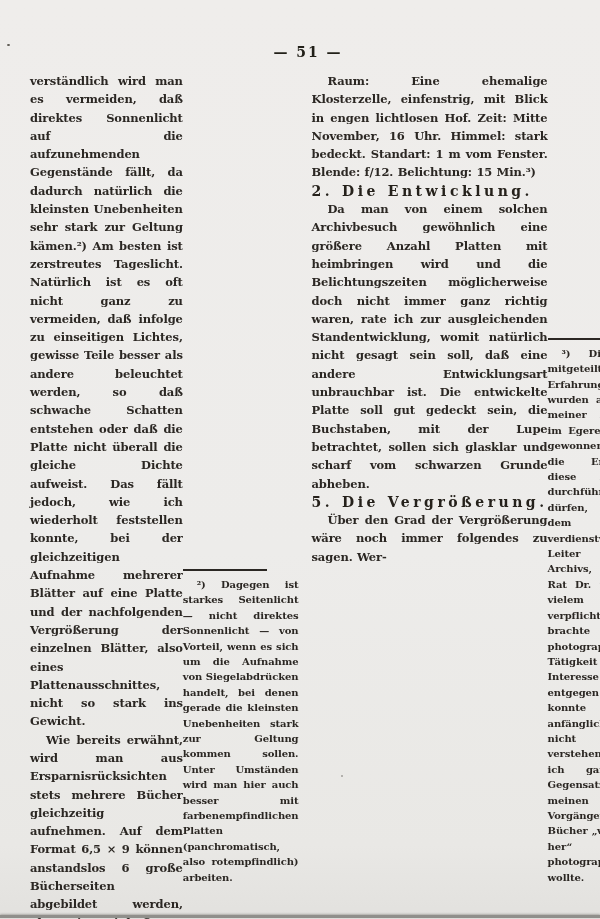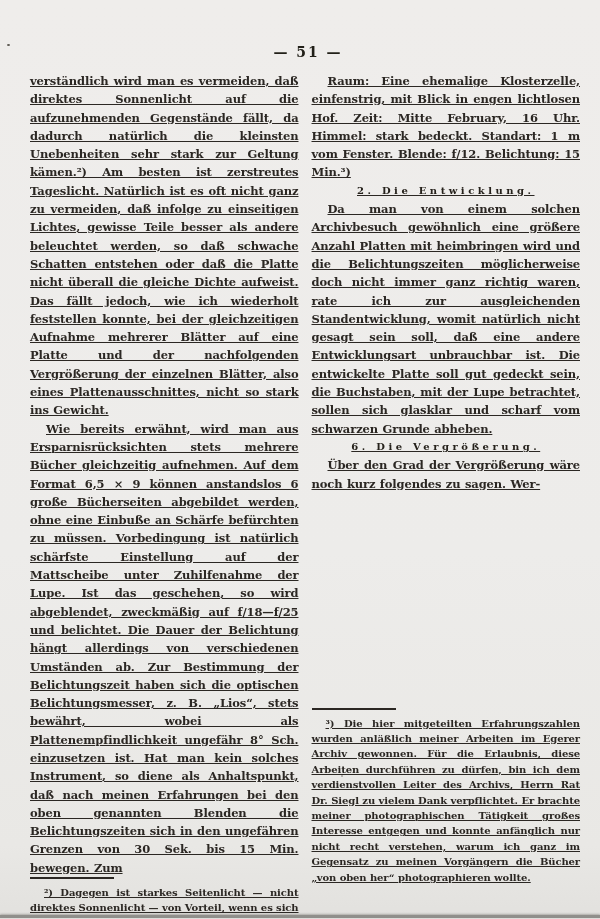--- a/index.html
+++ b/index.html
@@ -36,39 +36,37 @@
     left: 30px;
     right: 20px;
     bottom: 0;
     display: flex;
     gap: 13px;
   }
   .col {
     flex: 1 1 0;
     min-width: 0;
     display: flex;
-    flex-direction: column;
-    text-decoration: underline;
+    flex-direction: row;
   }
   .body-text {
     font-size: 11.5px;
     line-height: 18.3px;
     text-align: justify;
     letter-spacing: -0.1px;
     word-spacing: 0.5px;
   }
   .body-text p {
     margin: 0;
   }
   .body-text p.indent {
     text-indent: 16px;
   }
   .section-heading {
-    text-align: center;
-    font-size: 10px;
+    font-size: 14px;
     letter-spacing: 3.5px;
     margin: 9px 0 8px 0;
     text-indent: 0 !important;
     white-space: nowrap;
     color: #25211b;
   }
   .footnote-block {
     margin-top: auto;
     padding-bottom: 34px;
   }
@@ -119,25 +117,25 @@
         <p class="indent">Wie bereits erwähnt, wird man aus Ersparnisrücksichten stets mehrere Bücher gleichzeitig aufnehmen.  Auf dem Format 6,5 × 9 können anstandslos 6 große Bücherseiten abgebildet werden, ohne eine Einbuße an Schärfe befürchten zu müssen.  Vorbedingung ist natürlich schärfste Einstellung auf der Mattscheibe unter Zuhilfenahme der Lupe.  Ist das geschehen, so wird abgeblendet, zweckmäßig auf f/18—f/25 und belichtet.  Die Dauer der Belichtung hängt allerdings von verschiedenen Umständen ab.  Zur Bestimmung der Belichtungszeit haben sich die optischen Belichtungsmesser, z. B. „Lios“, stets bewährt, wobei als Plattenempfindlichkeit ungefähr 8° Sch. einzusetzen ist.  Hat man kein solches Instrument, so diene als Anhaltspunkt, daß nach meinen Erfahrungen bei den oben genannten Blenden die Belichtungszeiten sich in den ungefähren Grenzen von 30 Sek. bis 15 Min. bewegen.  Zum</p>
       </div>
       <div class="footnote-block">
         <hr class="footnote-rule">
         <p class="footnote">²) Dagegen ist starkes Seitenlicht — nicht direktes Sonnenlicht — von Vorteil, wenn es sich um die Aufnahme von Siegelabdrücken handelt, bei denen gerade die kleinsten Unebenheiten stark zur Geltung kommen sollen. Unter Umständen wird man hier auch besser mit farbenempfindlichen Platten (panchromatisch, also rotempfindlich) arbeiten.</p>
       </div>
     </div>
 
     <div class="col">
       <div class="body-text">
-        <p class="indent">Raum: Eine ehemalige Klosterzelle, einfenstrig, mit Blick in engen lichtlosen Hof.  Zeit: Mitte February, 16 Uhr.  Himmel: stark bedeckt.  Standart: 1 m vom Fenster.  Blende: f/12.  Belichtung: 15 Min.³)</p>
+        <p class="indent">Raum: Eine ehemalige Klosterzelle, einfenstrig, mit Blick in engen lichtlosen Hof.  Zeit: Mitte November, 16 Uhr.  Himmel: stark bedeckt.  Standart: 1 m vom Fenster.  Blende: f/12.  Belichtung: 15 Min.³)</p>
         <p class="section-heading">2. Die Entwicklung.</p>
         <p class="indent">Da man von einem solchen Archivbesuch gewöhnlich eine größere Anzahl Platten mit heimbringen wird und die Belichtungszeiten möglicherweise doch nicht immer ganz richtig waren, rate ich zur ausgleichenden Standentwicklung, womit natürlich nicht gesagt sein soll, daß eine andere Entwicklungsart unbrauchbar ist.  Die entwickelte Platte soll gut gedeckt sein, die Buchstaben, mit der Lupe betrachtet, sollen sich glasklar und scharf vom schwarzen Grunde abheben.</p>
-        <p class="section-heading">6. Die Vergrößerung.</p>
-        <p class="indent">Über den Grad der Vergrößerung wäre noch kurz folgendes zu sagen.  Wer-</p>
+        <p class="section-heading">5. Die Vergrößerung.</p>
+        <p class="indent">Über den Grad der Vergrößerung wäre noch immer folgendes zu sagen.  Wer-</p>
       </div>
       <div class="footnote-block">
         <hr class="footnote-rule">
         <p class="footnote">³) Die hier mitgeteilten Erfahrungszahlen wurden anläßlich meiner Arbeiten im Egerer Archiv gewonnen. Für die Erlaubnis, diese Arbeiten durchführen zu dürfen, bin ich dem verdienstvollen Leiter des Archivs, Herrn Rat Dr. Siegl zu vielem Dank verpflichtet. Er brachte meiner photographischen Tätigkeit großes Interesse entgegen und konnte anfänglich nur nicht recht verstehen, warum ich ganz im Gegensatz zu meinen Vorgängern die Bücher „von oben her“ photographieren wollte.</p>
       </div>
     </div>
 
   </div>
 
   <div class="scan-speck speck-1"></div>

